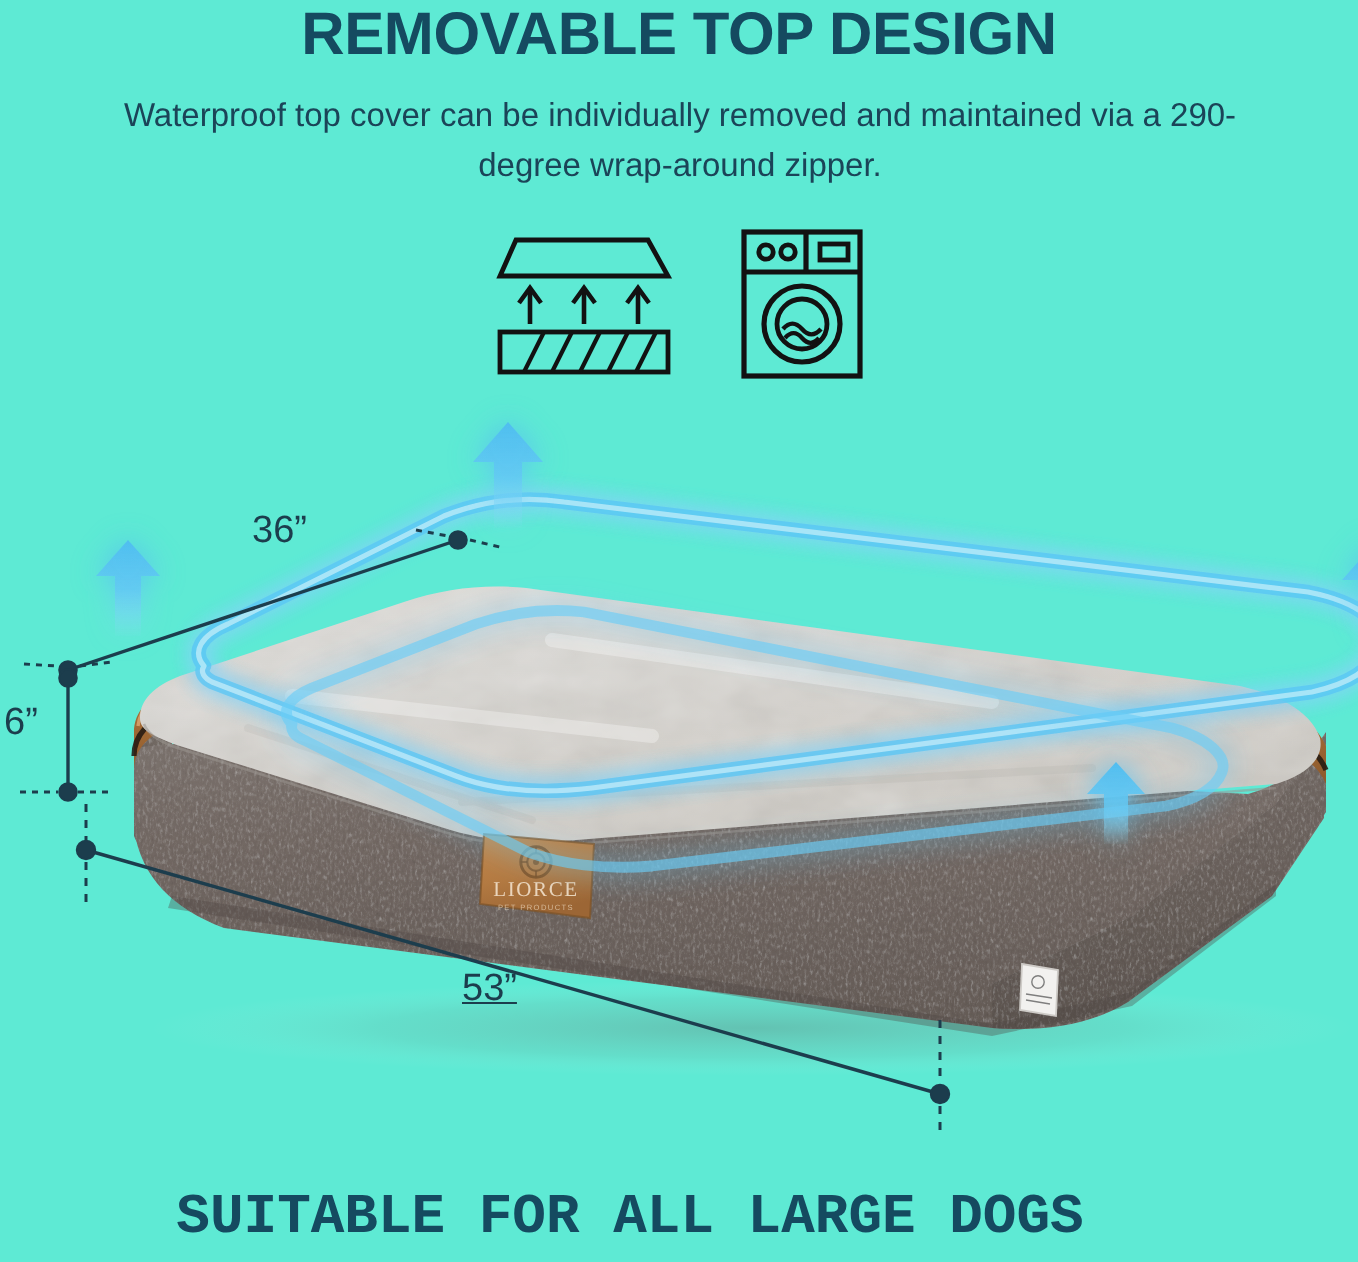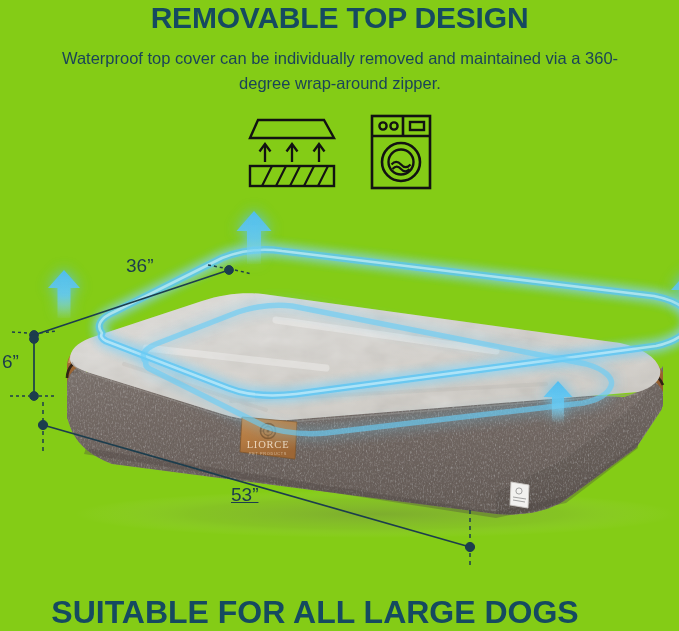--- a/index.html
+++ b/index.html
@@ -12,21 +12,21 @@
     width: 679px;
     height: 631px;
     overflow: hidden;
     font-family: "Liberation Sans", sans-serif;
     position: relative;
   }
   #stage {
     position: relative;
     width: 679px;
     height: 631px;
-    background: #84cc16;
+    background: #5eead4;
   }
 
   
   .headline {
     position: absolute;
     left: 0;
     top: 1px;
     width: 679px;
     text-align: center;
     font-size: 30px;
@@ -46,25 +46,26 @@
     font-weight: normal;
     color: #1b4458;
     line-height: 25px;
   }
   .footline {
     position: absolute;
     left: 0;
     top: 594px;
     width: 630px;
     text-align: center;
-    font-size: 32px;
+    font-size: 28px;
     font-weight: bold;
     letter-spacing: 0px;
     color: #154a60;
     white-space: nowrap;
+    font-family: Liberation Mono, monospace;
   }
 
   
   .icon-row {
     position: absolute;
     left: 248px;
     top: 114px;
     width: 186px;
     height: 76px;
   }
@@ -103,21 +104,21 @@
   .dim-6  { left: 2px;   top: 155px; }
   .dim-53 { left: 231px; top: 288px; text-decoration: underline; }
 </style>
 </head>
 <body>
 
 <div id="stage">
 
   <div class="headline">REMOVABLE TOP DESIGN</div>
 
-  <div class="subline">Waterproof top cover can be individually removed and maintained via a 360-degree wrap-around zipper.</div>
+  <div class="subline">Waterproof top cover can be individually removed and maintained via a 290-degree wrap-around zipper.</div>
 
   <div class="icon-row">
 
     <div class="icon-box icon-cover">
       <svg width="96" height="72" viewBox="0 0 96 72" xmlns="http://www.w3.org/2000/svg">
         <g fill="none" stroke="#121212" stroke-width="2.4" stroke-linejoin="miter">
 
           <path d="M10 4 L76 4 L86 22 L2 22 Z"></path>
 
           <rect x="2" y="50" width="84" height="20"></rect>

